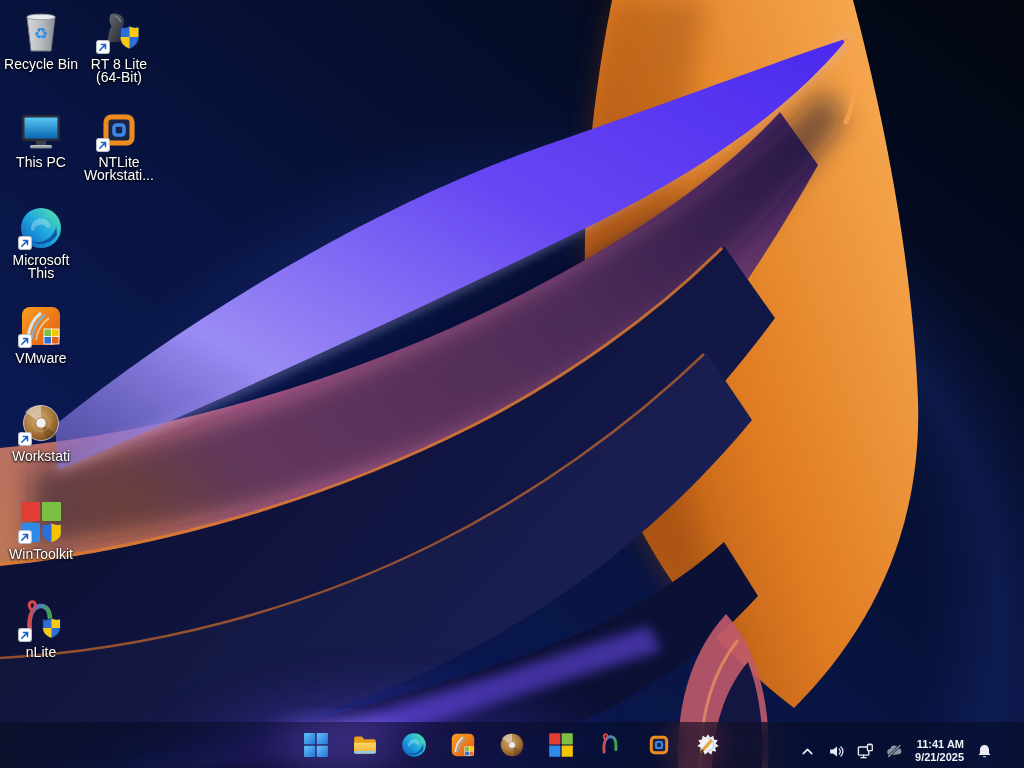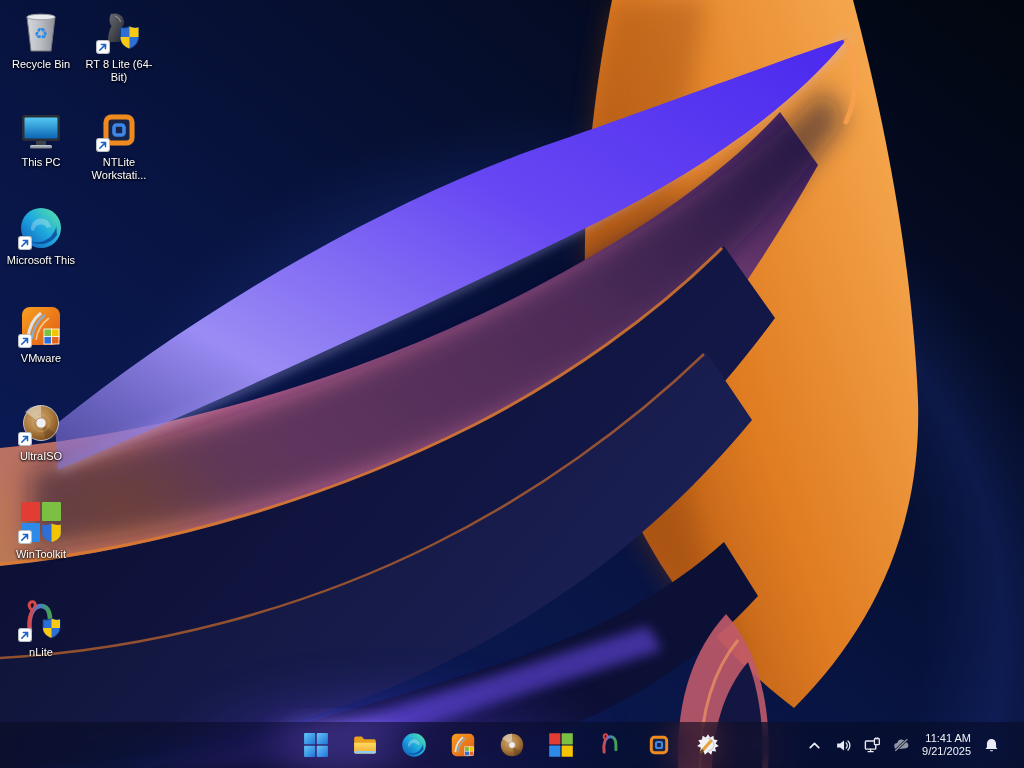--- a/index.html
+++ b/index.html
@@ -24,21 +24,21 @@
   .dicon{
     width:78px;display:flex;flex-direction:column;align-items:center;
     padding-top:5px;cursor:default;border-radius:3px;
   }
   .dicon .art{
     width:46px;height:46px;position:relative;
     display:flex;align-items:center;justify-content:center;
   }
   .dicon .art > svg.appart{width:44px;height:44px;}
   .dicon .lbl{
-    margin-top:3px;font-size:11px;line-height:13px;color:#ffffff;
+    margin-top:3px;font-size:14px;line-height:13px;color:#ffffff;
     text-align:center;max-width:76px;
     text-shadow:0 1px 2px #000,0 0 3px rgba(0,0,0,.9);
     word-wrap:break-word;
   }
   .badge{
     position:absolute;left:0px;bottom:1px;width:14px;height:14px;
   }
 
   
   .taskbar{
@@ -51,21 +51,21 @@
     position:absolute;left:50%;top:50%;transform:translate(-50%,-50%);
     display:flex;gap:9px;align-items:center;
   }
   .tb-btn{
     width:40px;height:40px;border-radius:5px;
     display:flex;align-items:center;justify-content:center;cursor:pointer;
   }
   .tb-btn svg{width:26px;height:26px;display:block;}
   .tray{
     position:absolute;right:0;top:0;bottom:0;
-    display:flex;align-items:center;gap:6px;padding-right:21px;
+    display:flex;align-items:flex-end;gap:6px;padding-right:28px;font-weight:bold;
   }
   .tray-btn{
     height:34px;border-radius:4px;display:flex;align-items:center;
     justify-content:center;padding:0 3px;cursor:pointer;
   }
   .tray-btn svg{width:17px;height:17px;display:block;}
   .clock{
     text-align:right;color:#f2f4fa;font-size:11px;line-height:13.5px;
     padding:0 3px;white-space:nowrap;
   }
@@ -285,21 +285,21 @@
         <circle cx="22" cy="21" r="17.5" fill="none" stroke="#d9dbe0" stroke-width="1" opacity="0.8"></circle>
         <circle cx="22" cy="21" r="8.5" fill="none" stroke="#caa36e" stroke-width="1" opacity="0.6"></circle>
         <circle cx="22" cy="21" r="5.2" fill="#eef0f4"></circle>
         <circle cx="22" cy="21" r="5.2" fill="none" stroke="#b8845a" stroke-width="1"></circle>
       </svg>
       <svg class="badge" viewBox="0 0 13 13">
         <rect x="0.5" y="0.5" width="12" height="12" rx="2.2" fill="#fff" stroke="#b9bdc4"></rect>
         <path d="M3.5,9.5 L8.5,4.5 M5,4.2 L8.8,4.2 L8.8,8" stroke="#1d62c6" stroke-width="1.5" fill="none" stroke-linecap="round"></path>
       </svg>
     </div>
-    <div class="lbl">UltraISO</div>
+    <div class="lbl">Workstati</div>
   </div>
 
   <div class="dicon">
     <div class="art">
       <svg class="appart" viewBox="0 0 44 44">
         <rect x="2" y="2" width="19" height="19" rx="1" fill="#e23d32"></rect>
         <rect x="23" y="2" width="19" height="19" rx="1" fill="#7cc043"></rect>
         <rect x="2" y="23" width="19" height="19" rx="1" fill="#2d8ae8"></rect>
         <path d="M32.5,23.5 C35.5,25 38.5,25.3 41.8,24.4 L41.8,33 C41.8,37.8 37.5,40.8 32.5,42 C27.5,40.8 23.2,37.8 23.2,33 L23.2,24.4 C26.5,25.3 29.5,25 32.5,23.5 Z" fill="#2d6fd6"></path>
         <path d="M32.5,23.5 C35.5,25 38.5,25.3 41.8,24.4 L41.8,33 C41.8,37.8 37.5,40.8 32.5,42 Z" fill="#f5c400"></path>

